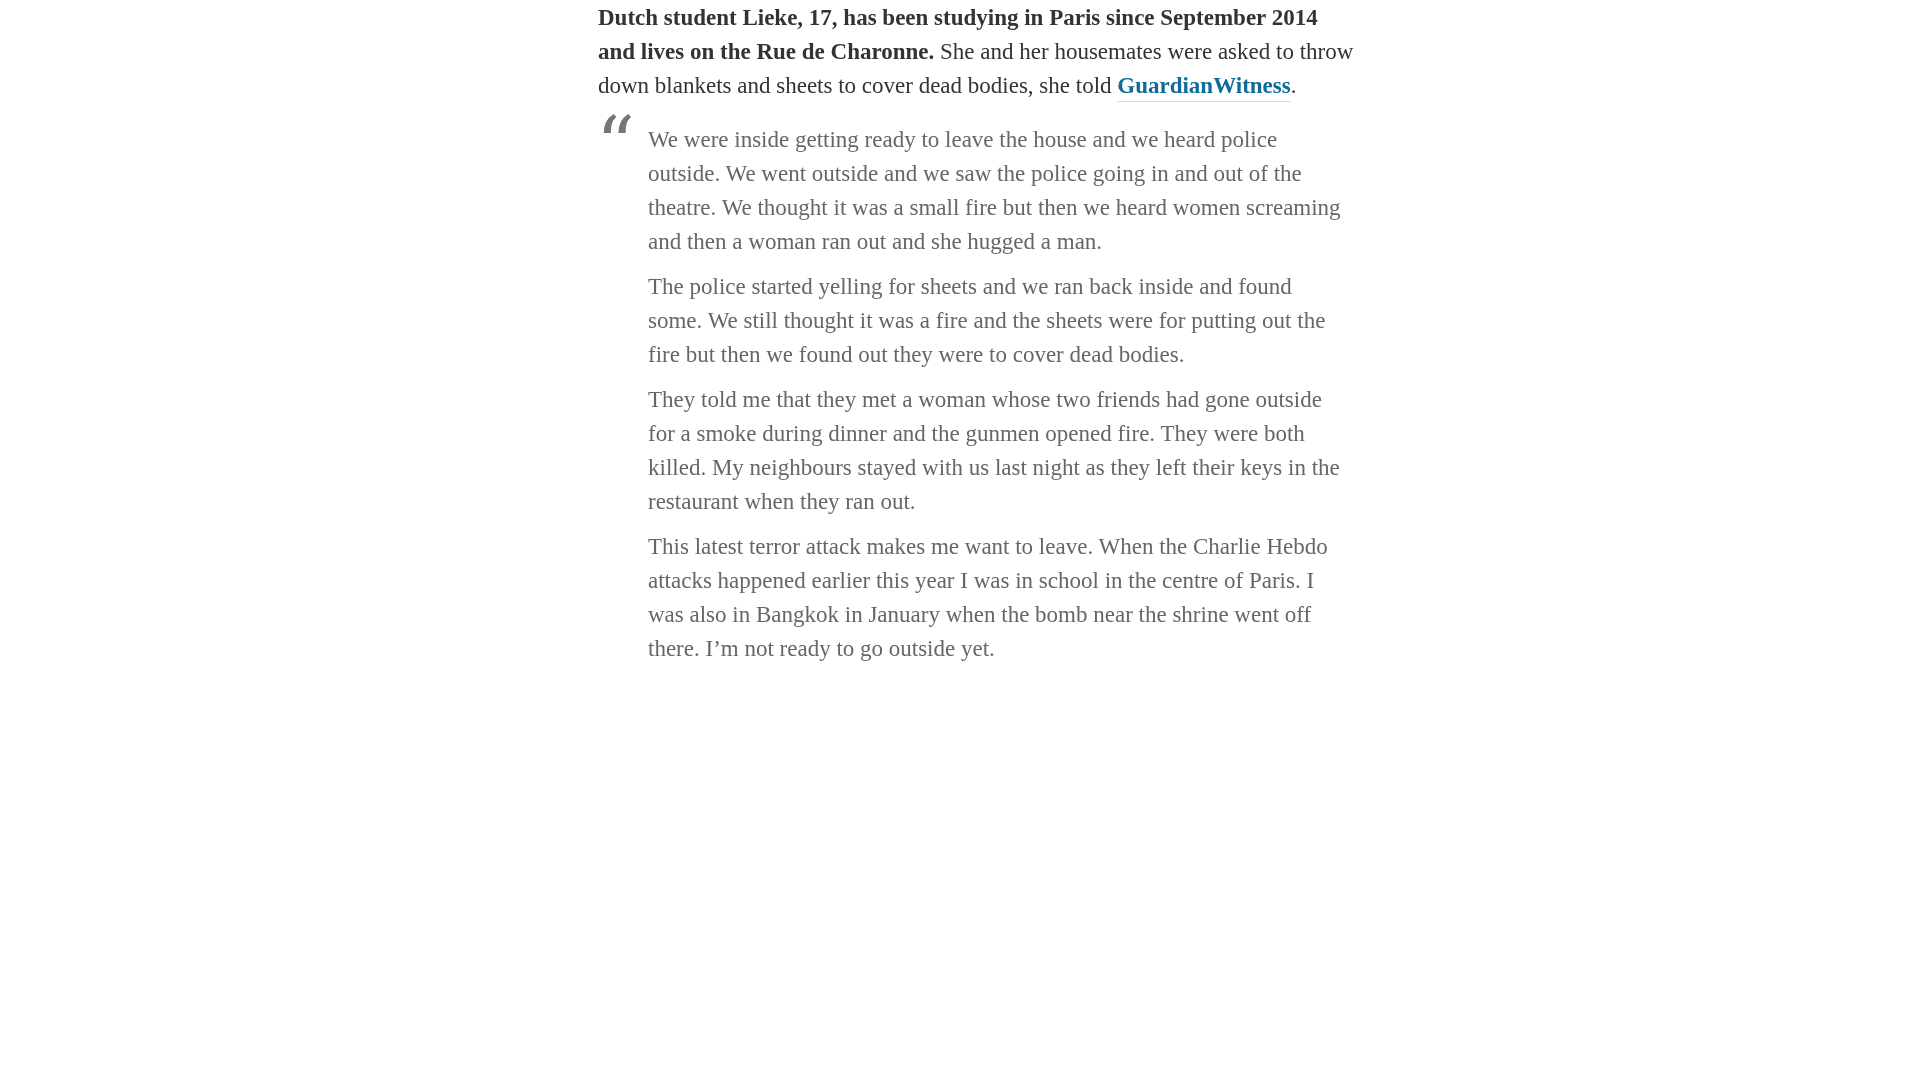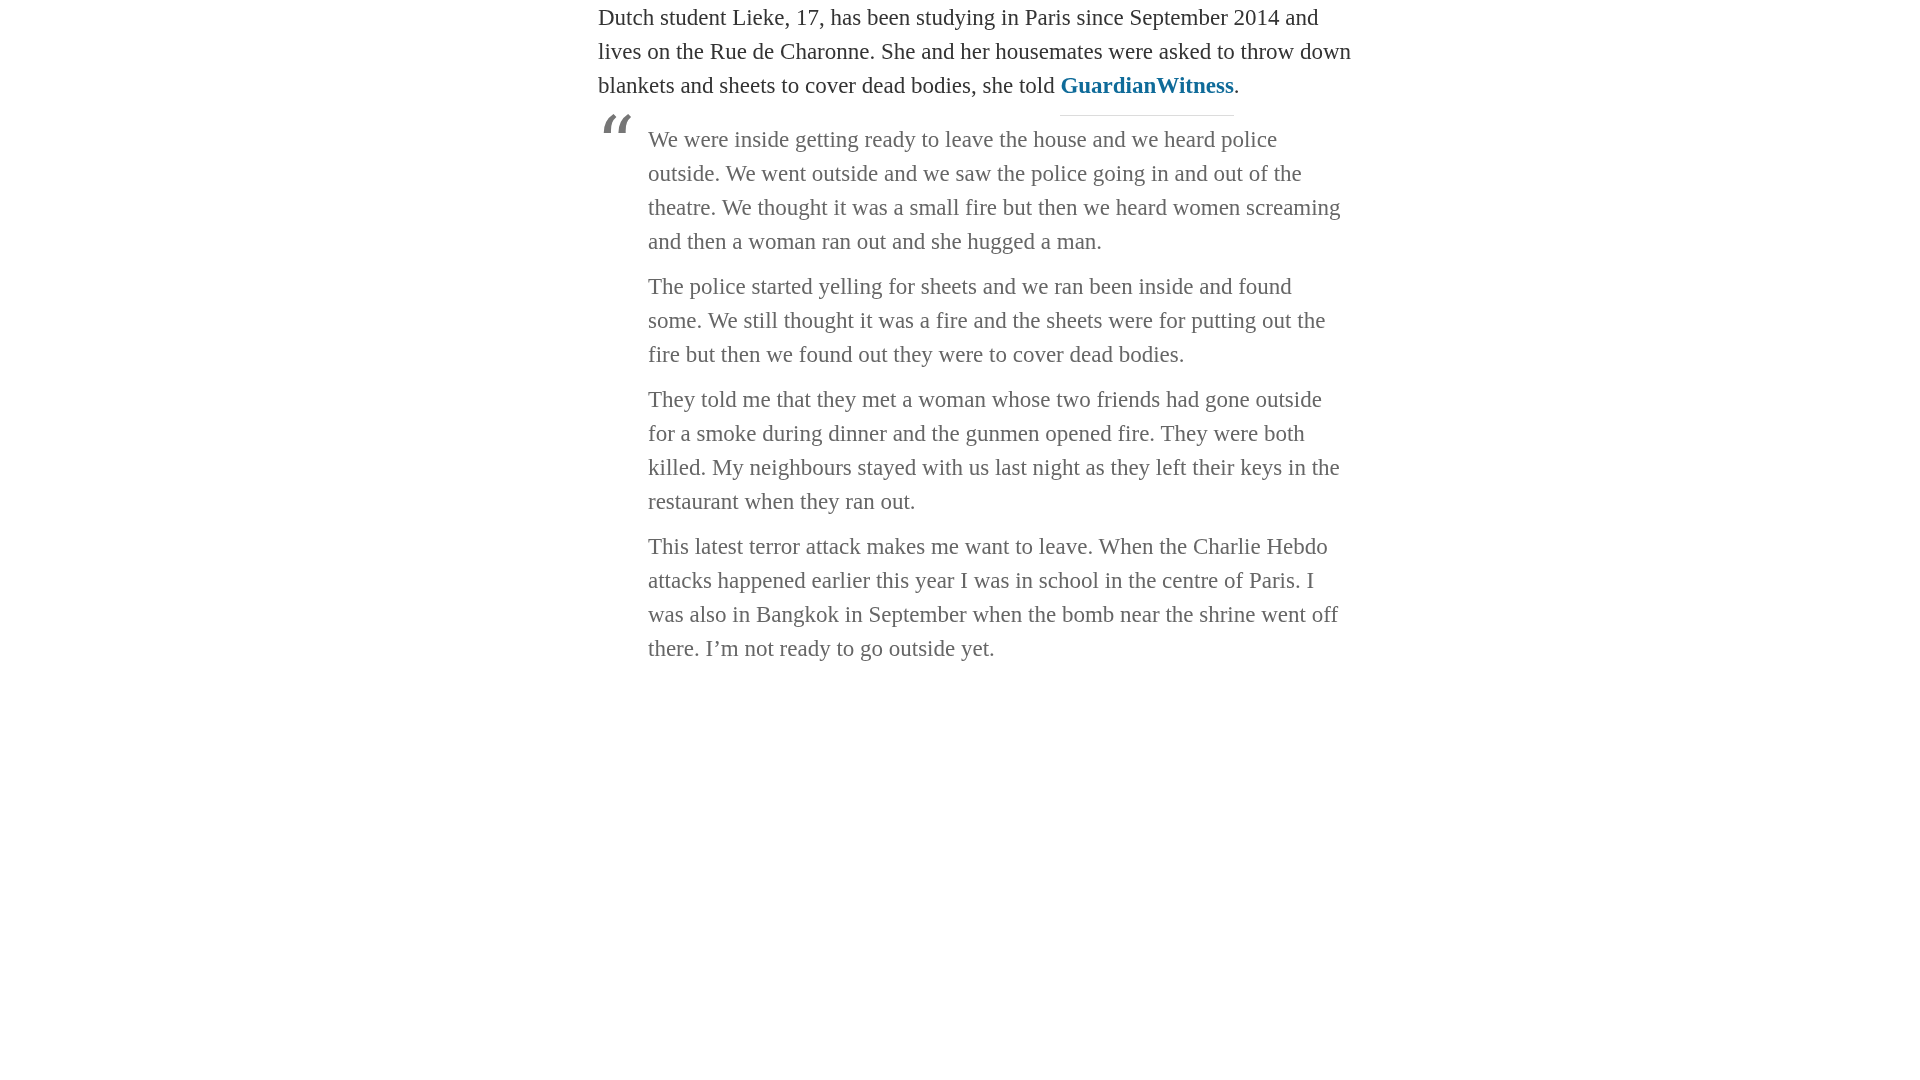--- a/index.html
+++ b/index.html
@@ -23,29 +23,29 @@
   }
   .intro {
     margin: 0 0 20px 0;
     width: 756px;
     font-size: 23px;
     line-height: 34px;
     color: #333333;
     font-weight: 400;
   }
   .intro-bold {
-    font-weight: 400;
+    font-weight: 700;
     text-align: center;
   }
   .witness-link {
     color: #0f6b99;
     font-weight: 700;
     text-decoration: none;
     border-bottom: 1px solid #dcdcdc;
-    padding-bottom: 17px;
+    padding-bottom: 3px;
     cursor: pointer;
   }
   blockquote.quote {
     position: relative;
     margin: 0;
     padding: 0 0 0 50px;
     width: 700px;
   }
   .quote-icon {
     position: absolute;
@@ -73,19 +73,19 @@
 <body>
 
 <div class="page">
   <div class="article-body">
 
     <p class="intro"><span class="intro-bold">Dutch student Lieke, 17, has been studying in Paris since September 2014 and lives on the Rue de Charonne.</span><span> She and her housemates were asked to throw down blankets and sheets to cover dead bodies, she told </span><a class="witness-link" href="#">GuardianWitness</a><span>.</span></p>
 
     <blockquote class="quote">
       <span class="quote-icon">“</span>
       <p>We were inside getting ready to leave the house and we heard police outside. We went outside and we saw the police going in and out of the theatre. We thought it was a small fire but then we heard women screaming and then a woman ran out and she hugged a man.</p>
-      <p>The police started yelling for sheets and we ran been inside and found some. We still thought it was a fire and the sheets were for putting out the fire but then we found out they were to cover dead bodies.</p>
+      <p>The police started yelling for sheets and we ran back inside and found some. We still thought it was a fire and the sheets were for putting out the fire but then we found out they were to cover dead bodies.</p>
       <p>They told me that they met a woman whose two friends had gone outside for a smoke during dinner and the gunmen opened fire. They were both killed. My neighbours stayed with us last night as they left their keys in the restaurant when they ran out.</p>
-      <p>This latest terror attack makes me want to leave. When the Charlie Hebdo attacks happened earlier this year I was in school in the centre of Paris. I was also in Bangkok in September when the bomb near the shrine went off there. I’m not ready to go outside yet.</p>
+      <p>This latest terror attack makes me want to leave. When the Charlie Hebdo attacks happened earlier this year I was in school in the centre of Paris. I was also in Bangkok in January when the bomb near the shrine went off there. I’m not ready to go outside yet.</p>
     </blockquote>
 
   </div>
 </div>
 
 </body></html>

